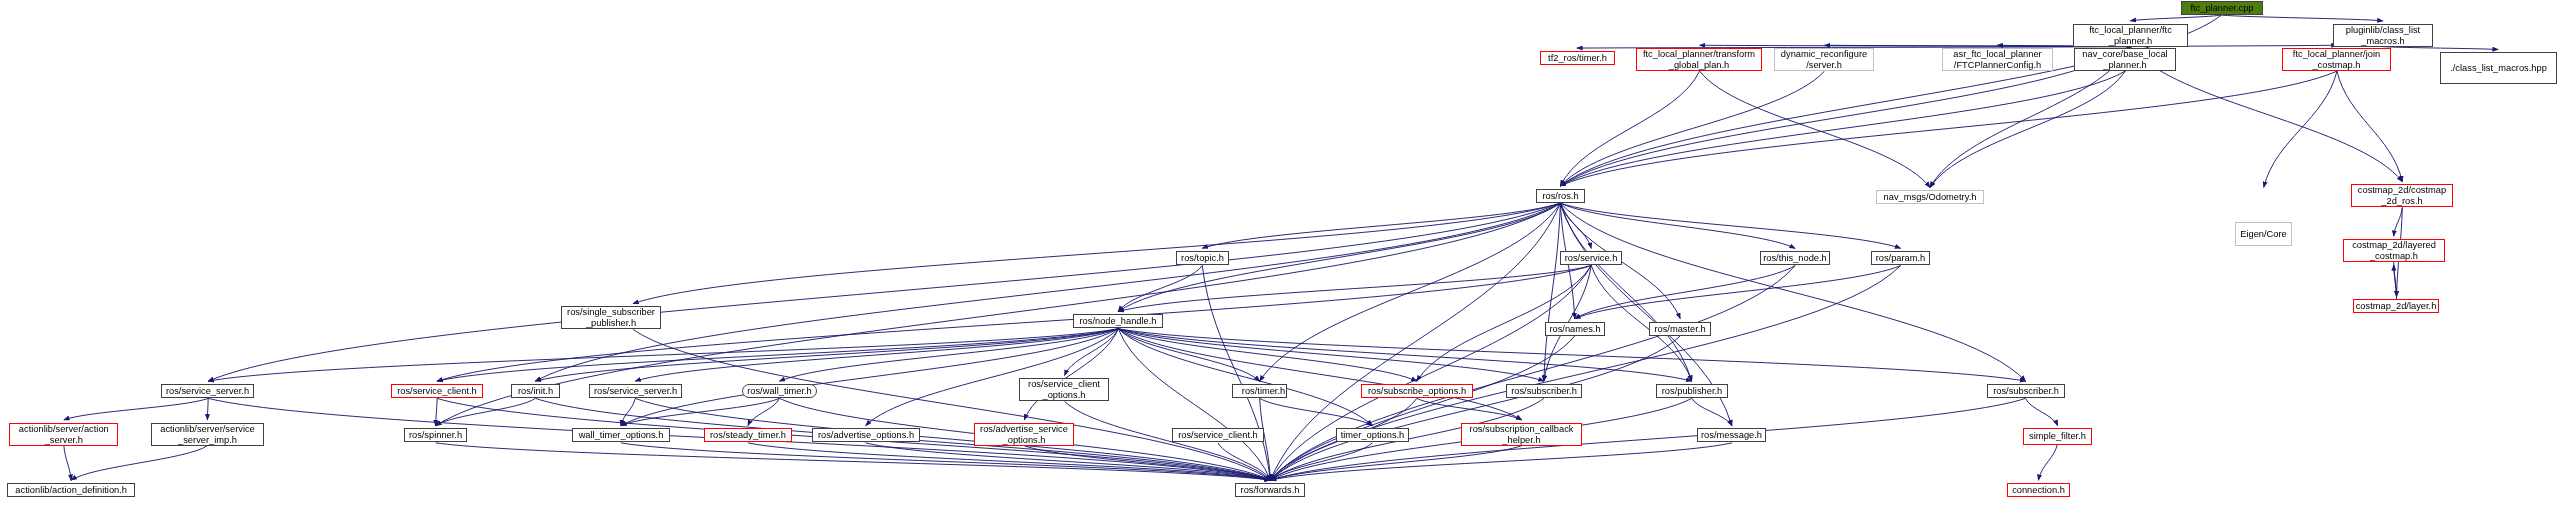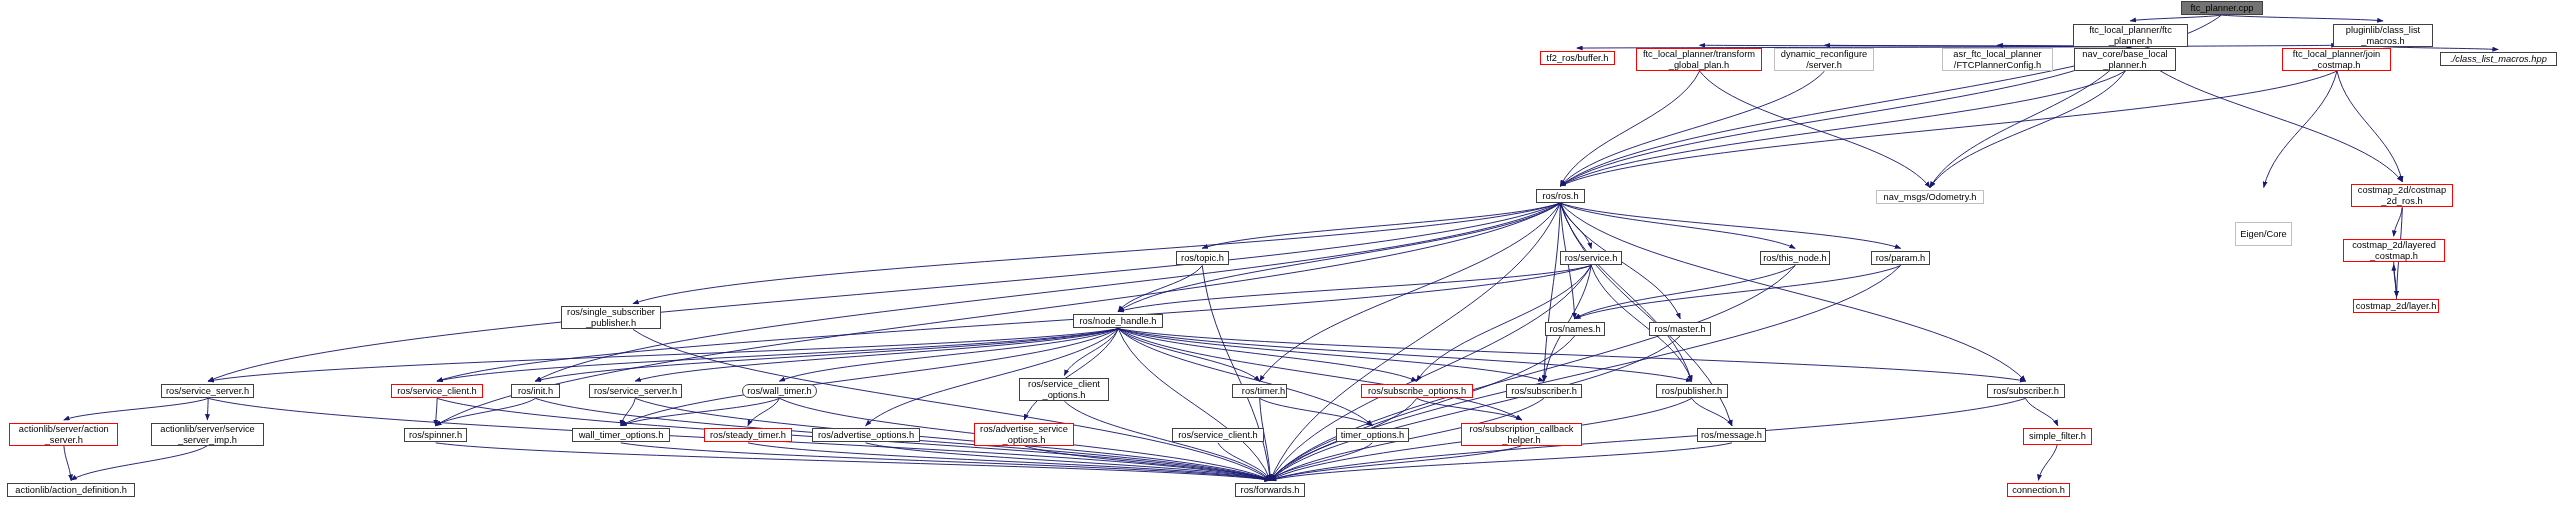--- a/index.html
+++ b/index.html
@@ -3,21 +3,21 @@
 <meta charset="utf-8">
 <style>
   html,body{margin:0;padding:0;background:#ffffff;}
   #canvas{position:relative;width:2576px;height:529px;background:#ffffff;
           font-family:"Liberation Sans","DejaVu Sans",sans-serif;overflow:hidden;}
   #edges{position:absolute;left:0;top:0;width:2576px;height:529px;pointer-events:none;}
   .node{position:absolute;box-sizing:border-box;display:flex;align-items:center;
         justify-content:center;text-align:center;line-height:1.12;
         font-size:9.3px;color:#000000;background:#ffffff;border:0.7px solid #404040;
         white-space:pre;}
-  .node.root{background:#737373;border:0.7px solid #404040;}
+  .node.root{background:#4d7c0f;border:0.7px solid #404040;}
   .node.red{border:1.4px solid #ff0000;}
   .node.gray{border:0.7px solid #c0c0c0;}
   .node.dark{border:1.4px solid #404040;}
 </style>
 </head>
 <body>
 
 <div id="canvas">
   <svg id="edges" xmlns="http://www.w3.org/2000/svg" viewBox="0 0 3589 737" width="2576" height="529">
     <defs>
@@ -135,32 +135,32 @@
         <path d="M2413,617 C2318.34,638.84 1864.66,647.16 1770,669" marker-end="url(#ah)"></path>
         <path d="M2867,617 C2862.545,638.84 2844.455,647.16 2840,669" marker-end="url(#ah)"></path>
       </g>
   </svg>
   <div id="node-layer">
       <div class="node root" style="left: 2181px; top: 0.7px; width: 82px; height: 14.4px;">ftc_planner.cpp</div>
       <div class="node dark" style="left: 2073px; top: 24px; width: 115px; height: 23px;">ftc_local_planner/ftc
 _planner.h</div>
       <div class="node " style="left: 2333px; top: 24px; width: 100px; height: 23px;">pluginlib/class_list
 _macros.h</div>
-      <div class="node red" style="left: 1540px; top: 51px; width: 75px; height: 14.4px;">tf2_ros/buffer.h</div>
+      <div class="node red" style="left: 1540px; top: 51px; width: 75px; height: 14.4px;">tf2_ros/timer.h</div>
       <div class="node red" style="left: 1636px; top: 48px; width: 126px; height: 23px;">ftc_local_planner/transform
 _global_plan.h</div>
       <div class="node gray" style="left: 1774px; top: 48px; width: 100px; height: 23px;">dynamic_reconfigure
 /server.h</div>
       <div class="node gray" style="left: 1942px; top: 48px; width: 111px; height: 23px;">asr_ftc_local_planner
 /FTCPlannerConfig.h</div>
       <div class="node dark" style="left: 2074px; top: 48px; width: 102px; height: 23px;">nav_core/base_local
 _planner.h</div>
       <div class="node red" style="left: 2282px; top: 48px; width: 109px; height: 23px;">ftc_local_planner/join
 _costmap.h</div>
-      <div class="node dark" style="left: 2440px; top: 52px; width: 117px; height: 14px; font-style: italic;">./class_list_macros.hpp</div>
+      <div class="node dark" style="left: 2440px; top: 52px; width: 117px; height: 32px;">./class_list_macros.hpp</div>
       <div class="node dark" style="left: 1536px; top: 189px; width: 49px; height: 14.4px;">ros/ros.h</div>
       <div class="node gray" style="left: 1876px; top: 190px; width: 108px; height: 14.4px;">nav_msgs/Odometry.h</div>
       <div class="node gray" style="left: 2235px; top: 190px; width: 57px; height: 24px; margin-top: 32px;">Eigen/Core</div>
       <div class="node red" style="left: 2351px; top: 184px; width: 102px; height: 23px;">costmap_2d/costmap
 _2d_ros.h</div>
       <div class="node red" style="left: 2343px; top: 239px; width: 102px; height: 23px;">costmap_2d/layered
 _costmap.h</div>
       <div class="node red" style="left: 2353px; top: 299px; width: 86px; height: 14.4px;">costmap_2d/layer.h</div>
       <div class="node dark" style="left: 1176px; top: 251px; width: 53px; height: 14.4px;">ros/topic.h</div>
       <div class="node dark" style="left: 1560px; top: 251px; width: 62px; height: 14.4px;">ros/service.h</div>

